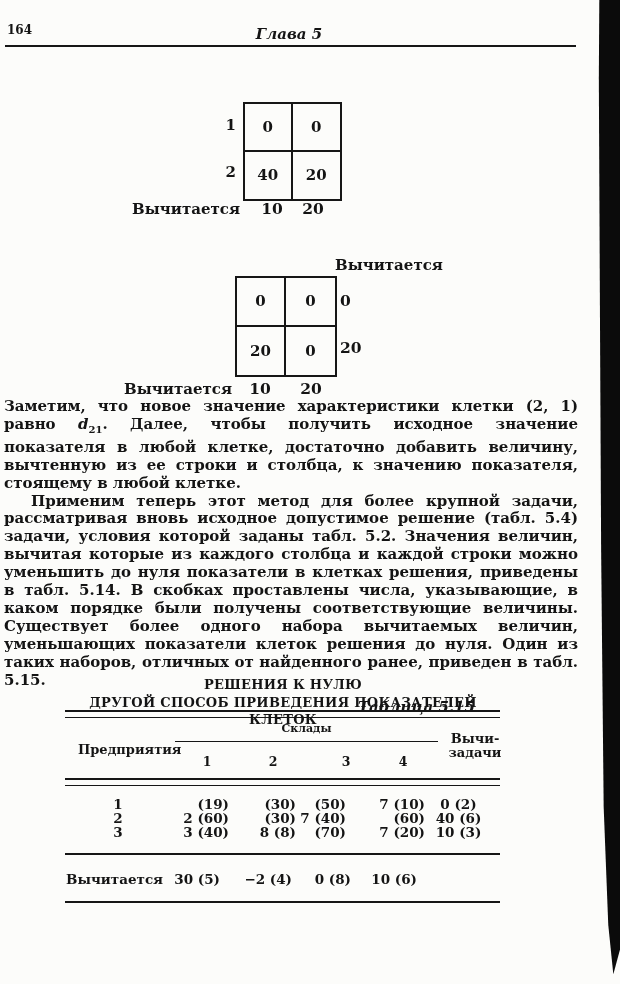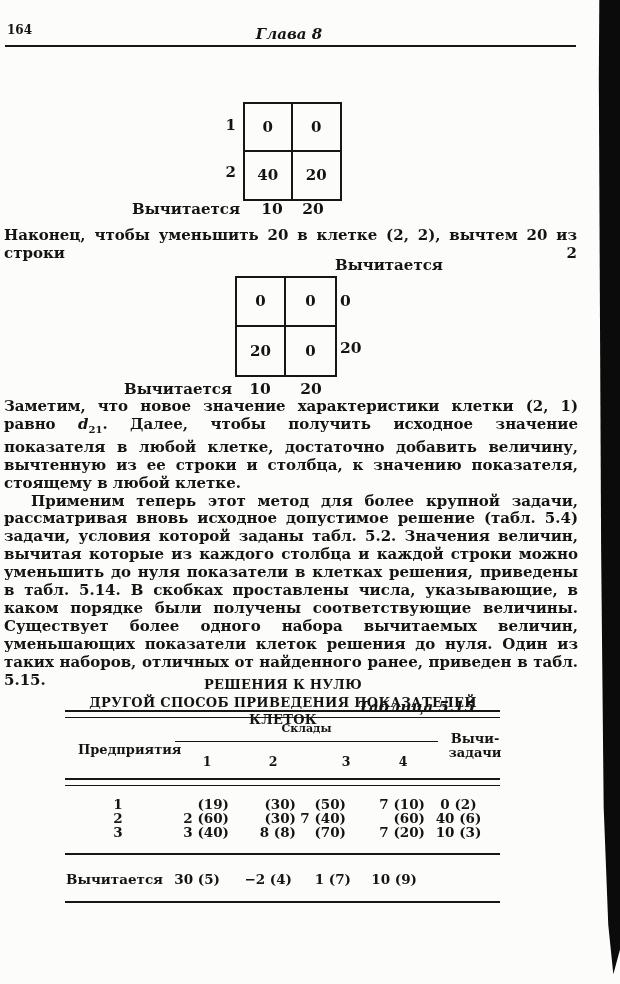--- a/index.html
+++ b/index.html
@@ -70,37 +70,36 @@
   
   .book-edge{left:597px;top:0;width:23px;height:984px;background:#0b0b0b;
     clip-path:polygon(10% 0%,100% 0%,100% 96.5%,71% 99%,49% 94%,29% 82%,18% 56%,12% 28%,8% 8%);}
 </style>
 </head>
 <body>
 
 <div id="page">
 
   <span class="abs pagenum b">164</span>
-  <div class="abs chapter center it b">Глава 8</div>
+  <div class="abs chapter center it b">Глава 5</div>
   <div class="abs hdr-rule rule"></div>
 
 
   <div class="abs mlabel right" style="left:214px;top:116px;width:22px;">1</div>
   <div class="abs mlabel right" style="left:214px;top:163px;width:22px;">2</div>
   <div class="abs mgrid" style="left:243px;top:102px;width:95px;height:95px;">
     <div class="mcell br bb">0</div>
     <div class="mcell bb">0</div>
     <div class="mcell br">40</div>
     <div class="mcell">20</div>
   </div>
   <div class="abs msmall right" style="left:128px;top:200px;width:112px;">Вычитается</div>
   <div class="abs mval center" style="left:251px;top:199px;width:42px;">10</div>
   <div class="abs mval center" style="left:292px;top:199px;width:42px;">20</div>
 
-  <div class="abs line-just line2">Наконец, чтобы уменьшить 20 в клетке (2, 2), вычтем 20 из строки 2</div>
 
   <div class="abs msmall" style="left:335px;top:256px;">Вычитается</div>
   <div class="abs mgrid" style="left:235px;top:276px;width:98px;height:97px;">
     <div class="mcell br bb">0</div>
     <div class="mcell bb">0</div>
     <div class="mcell br">20</div>
     <div class="mcell">0</div>
   </div>
   <div class="abs mval" style="left:340px;top:291px;width:34px;">0</div>
   <div class="abs mval" style="left:340px;top:338px;width:34px;">20</div>
@@ -155,21 +154,21 @@
     <div class="cell trow3 tc2">8 (8)</div>
     <div class="cell trow3 tc3">(70)</div>
     <div class="cell trow3 tc4">7 (20)</div>
     <div class="cell trow3 tc5">10 (3)</div>
 
     <div class="rule-one" style="top:143px;height:1.5px;"></div>
 
     <div class="cell frow flab">Вычитается</div>
     <div class="cell frow fc1">30 (5)</div>
     <div class="cell frow fc2">−2 (4)</div>
-    <div class="cell frow fc3">1 (7)</div>
-    <div class="cell frow fc4">10 (9)</div>
+    <div class="cell frow fc3">0 (8)</div>
+    <div class="cell frow fc4">10 (6)</div>
 
     <div class="rule-one" style="top:191px;height:2px;"></div>
   </div>
 
   <div class="abs book-edge"></div>
 
 </div>
 
 </body></html>

